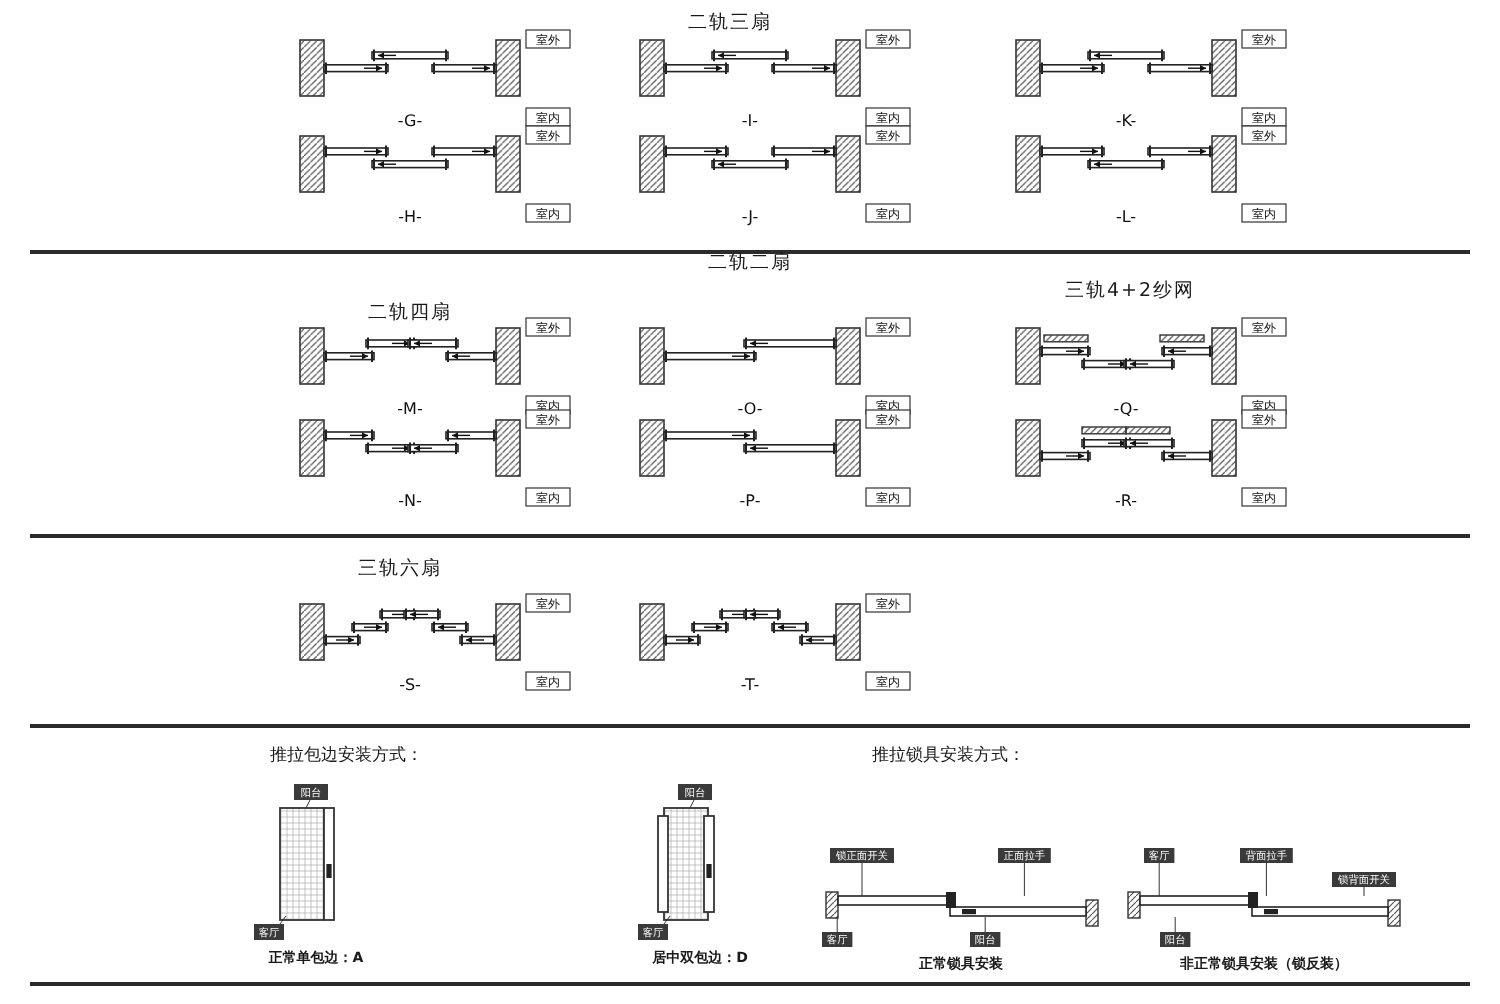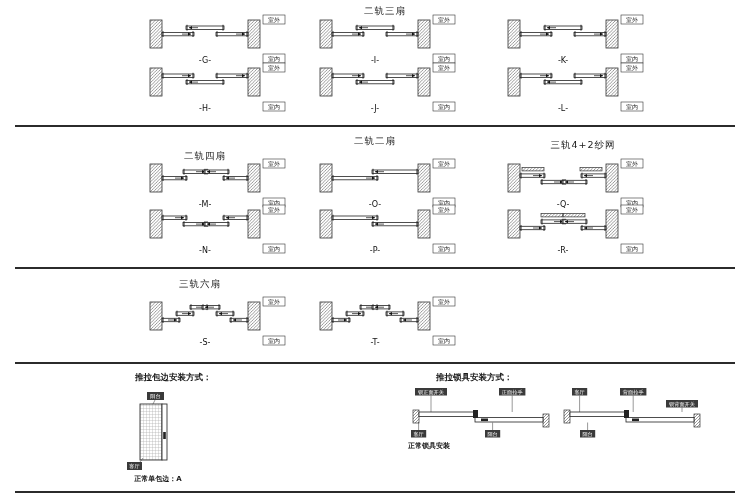--- a/index.html
+++ b/index.html
@@ -1,35 +1,35 @@
 <!DOCTYPE html>
 <html><head>
 <meta charset="utf-8">
 <style>
   *{margin:0;padding:0;box-sizing:border-box}
   html,body{background:#fff}
   body{font-family:"DejaVu Sans",sans-serif;color:#1a1a1a}
   .page{position:relative;width:750px;height:502px;background:#fff;overflow:hidden}
   .hr{position:absolute;left:15px;width:720px;height:2px;background:#2b2b2b}
   .stitle{position:absolute;font-size:9.5px;color:#1a1a1a;text-align:center;letter-spacing:1px;white-space:nowrap}
-  .btitle{position:absolute;font-size:8.5px;font-weight:bold;color:#1a1a1a;white-space:nowrap}
+  .btitle{position:absolute;font-size:8.5px;font-weight:normal;color:#1a1a1a;white-space:nowrap}
   .diag{position:absolute;width:170px;height:52px}
   .edge-unit{position:absolute;top:392px;width:64px;text-align:center}
   .edge-cap{font-size:7px;font-weight:bold;margin-top:2px;white-space:nowrap}
-  .lock-grp{position:absolute;top:388px;width:150px;}
+  .lock-grp{position:absolute;top:424px;width:150px;text-align:center}
   .lock-cap{font-size:7px;font-weight:bold;margin-top:1px;white-space:nowrap}
   svg{display:block;margin:0 auto}
   svg text{font-family:"DejaVu Sans",sans-serif}
 </style>
 </head>
 <body>
 
 <div class="page">
 
-  <div class="stitle" style="left:340px;top:5px;width:90px">二轨三扇</div>
+  <div class="stitle" style="left:320px;top:5px;width:90px">二轨三扇</div>
 
   <div class="diag" style="left:120px;top:14px">
       <svg viewBox="0 0 170 52" width="170" height="52">
         <defs>
           <pattern id="h_G" width="3.2" height="3.2" patternUnits="userSpaceOnUse">
             <path d="M0,3.2 L3.2,0" stroke="#555" stroke-width="0.6"></path>
           </pattern>
         </defs>
         <rect x="30" y="6" width="12" height="28" fill="url(#h_G)" stroke="#333" stroke-width="0.8"></rect>
         <rect x="128" y="6" width="12" height="28" fill="url(#h_G)" stroke="#333" stroke-width="0.8"></rect>
@@ -208,22 +208,22 @@
         <text x="154" y="7.8" font-size="6" text-anchor="middle" fill="#111">室外</text>
         <rect x="143" y="40" width="22" height="9" fill="#fff" stroke="#333" stroke-width="0.6"></rect>
         <text x="154" y="46.8" font-size="6" text-anchor="middle" fill="#111">室内</text>
         <text x="85" y="49" font-size="8" text-anchor="middle" fill="#111">-L-</text>
       </svg>
     </div>
 
   <div class="hr" style="top:125px"></div>
 
   <div class="stitle" style="left:170px;top:150px;width:70px">二轨四扇</div>
-  <div class="stitle" style="left:340px;top:135px;width:70px">二轨二扇</div>
-  <div class="stitle" style="left:533px;top:139px;width:100px">三轨4+2纱网</div>
+  <div class="stitle" style="left:340px;top:125px;width:70px">二轨二扇</div>
+  <div class="stitle" style="left:515px;top:139px;width:100px">三轨4+2纱网</div>
 
   <div class="diag" style="left:120px;top:158px">
       <svg viewBox="0 0 170 52" width="170" height="52">
         <defs>
           <pattern id="h_M" width="3.2" height="3.2" patternUnits="userSpaceOnUse">
             <path d="M0,3.2 L3.2,0" stroke="#555" stroke-width="0.6"></path>
           </pattern>
         </defs>
         <rect x="30" y="6" width="12" height="28" fill="url(#h_M)" stroke="#333" stroke-width="0.8"></rect>
         <rect x="128" y="6" width="12" height="28" fill="url(#h_M)" stroke="#333" stroke-width="0.8"></rect>
@@ -534,20 +534,42 @@
           <line x1="28" y1="8" x2="26" y2="12" stroke="#333" stroke-width="0.5"></line>
           <rect x="13" y="12" width="22" height="56" fill="url(#g_0)" stroke="#333" stroke-width="0.9"></rect>
           <rect x="35" y="12" width="5" height="56" fill="#fff" stroke="#333" stroke-width="0.9"></rect>
           <rect x="36.2" y="40" width="2.6" height="7" fill="#222"></rect>
           <rect x="0" y="70" width="15" height="8" fill="#3a3a3a"></rect>
           <text x="7.5" y="76.2" font-size="5.2" text-anchor="middle" fill="#fff">客厅</text>
           <line x1="13" y1="70" x2="16" y2="66" stroke="#333" stroke-width="0.5"></line>
         </svg>
       </div>
     <div class="edge-cap">正常单包边：A</div>
+  </div>
+  <div class="edge-unit" style="left:318px">
+    <div>
+        <svg viewBox="0 0 62 80" width="62" height="80">
+          <defs>
+            <pattern id="g_3" width="3" height="3" patternUnits="userSpaceOnUse">
+              <path d="M0,1.5 H3 M1.5,0 V3" stroke="#aaa" stroke-width="0.35"></path>
+            </pattern>
+          </defs>
+          <rect x="20" y="0" width="17" height="8" fill="#3a3a3a"></rect>
+          <text x="28.5" y="6.2" font-size="5.2" text-anchor="middle" fill="#fff">阳台</text>
+          <line x1="28" y1="8" x2="26" y2="12" stroke="#333" stroke-width="0.5"></line>
+          <rect x="13" y="12" width="22" height="56" fill="url(#g_3)" stroke="#333" stroke-width="0.9"></rect>
+          <rect x="10" y="16" width="5" height="48" fill="#fff" stroke="#333" stroke-width="0.9"></rect>
+          <rect x="33" y="16" width="5" height="48" fill="#fff" stroke="#333" stroke-width="0.9"></rect>
+          <rect x="34.2" y="40" width="2.6" height="7" fill="#222"></rect>
+          <rect x="0" y="70" width="15" height="8" fill="#3a3a3a"></rect>
+          <text x="7.5" y="76.2" font-size="5.2" text-anchor="middle" fill="#fff">客厅</text>
+          <line x1="13" y1="70" x2="16" y2="66" stroke="#333" stroke-width="0.5"></line>
+        </svg>
+      </div>
+    <div class="edge-cap">居中双包边：D</div>
   </div>
 
   <div class="btitle" style="left:436px;top:372px">推拉锁具安装方式：</div>
 
   <div class="lock-grp" style="left:408px;width:145px">
     <div>
         <svg viewBox="0 0 140 52" width="140" height="52">
           <defs>
             <pattern id="lh_0" width="3" height="3" patternUnits="userSpaceOnUse">
               <path d="M0,3 L3,0" stroke="#555" stroke-width="0.6"></path>
@@ -596,17 +618,18 @@
           <text x="71.2" y="5.7" font-size="5.2" text-anchor="middle" fill="#fff">背面拉手</text>
           <line x1="71.2" y1="7.5" x2="71.2" y2="24" stroke="#333" stroke-width="0.5"></line>
           <rect x="104" y="12" width="32" height="7.5" fill="#3a3a3a"></rect>
           <text x="120" y="17.7" font-size="5.2" text-anchor="middle" fill="#fff">锁背面开关</text>
           <line x1="120" y1="19.5" x2="120" y2="24" stroke="#333" stroke-width="0.5"></line>
           <rect x="18" y="42" width="15.2" height="7.5" fill="#3a3a3a"></rect>
           <text x="25.6" y="47.7" font-size="5.2" text-anchor="middle" fill="#fff">阳台</text>
           <line x1="25.6" y1="42" x2="25.6" y2="34.5" stroke="#333" stroke-width="0.5"></line>
         </svg>
       </div>
+    <div class="lock-cap">非正常锁具安装（锁反装）</div>
   </div>
 
   <div class="hr" style="top:491px"></div>
 
 </div>
 
 </body></html>

